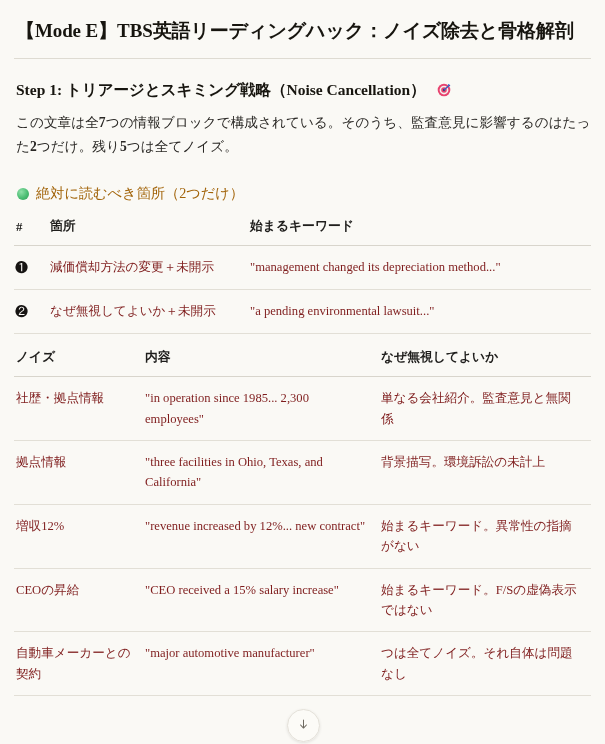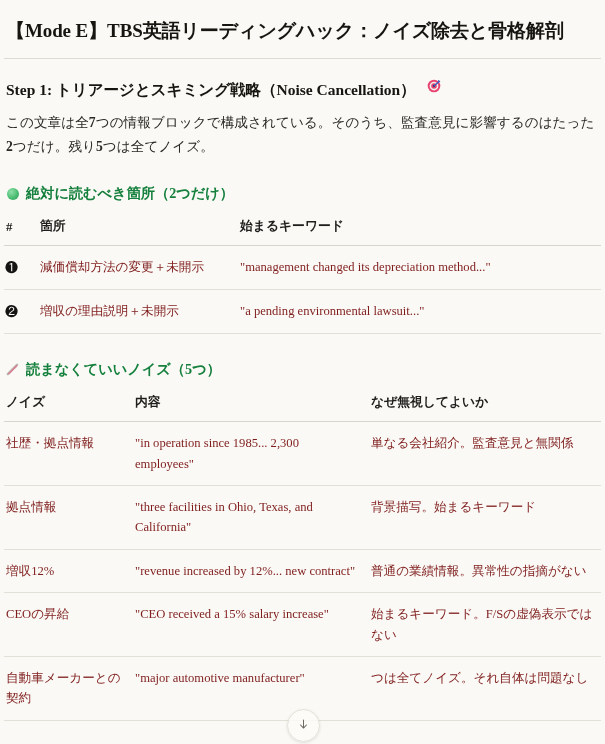--- a/index.html
+++ b/index.html
@@ -10,21 +10,21 @@
   }
   body {
     width: 605px;
     height: 744px;
     overflow: hidden;
     font-family: "Liberation Serif", "DejaVu Serif", serif;
     color: #1f1e1c;
     position: relative;
   }
   .page {
-    padding: 0 4px;
+    padding: 0 14px;
     box-sizing: border-box;
     width: 605px;
   }
 
   
   .doc-title {
     font-size: 19px;
     font-weight: bold;
     letter-spacing: -0.1px;
     line-height: 1.35;
@@ -39,21 +39,21 @@
   }
 
   
   .step-heading {
     font-size: 15.5px;
     font-weight: bold;
     line-height: 1.4;
     margin: 20px 0 0 2px;
     color: #17150f;
     display: flex;
-    align-items: flex-start;
+    align-items: flex-end;
     gap: 4px;
   }
   .step-heading .emoji {
     margin-left: 7px;
     font-size: 14px;
     line-height: 1;
     display: inline-block;
   }
 
   .body-par {
@@ -61,23 +61,23 @@
     line-height: 1.72;
     margin: 11px 0 12px 2px;
     color: #2a2825;
     letter-spacing: 0.05px;
   }
   .body-par b { font-weight: bold; }
 
   
   .sec-heading {
     font-size: 14.2px;
-    font-weight: bold;
+    font-weight: normal;
     margin: 26px 0 0 2px;
-    color: #15803d;
+    color: #a16207;
     display: flex;
     align-items: center;
   }
   .sec-heading .badge {
     margin-right: 7px;
     display: inline-flex;
     align-items: center;
     justify-content: center;
     width: 13px;
     height: 13px;
@@ -197,35 +197,26 @@
       </tr>
     </thead>
     <tbody>
       <tr>
         <td class="num">❶</td>
         <td>減価償却方法の変更＋未開示</td>
         <td class="quote">"management changed its depreciation method..."</td>
       </tr>
       <tr>
         <td class="num">❷</td>
-        <td>増収の理由説明＋未開示</td>
+        <td>なぜ無視してよいか＋未開示</td>
         <td class="quote">"a pending environmental lawsuit..."</td>
       </tr>
     </tbody>
   </table>
 
-  <h3 class="sec-heading">
-    <span class="badge">
-      <svg class="slash-icon" width="13" height="13" viewBox="0 0 16 16" aria-hidden="true">
-        <path d="M2.2 13.6 L13.6 2.2" stroke="#b9b5ac" stroke-width="3" stroke-linecap="round" fill="none"></path>
-        <path d="M3.6 13.0 L13.0 3.6" stroke="#e07b94" stroke-width="1.8" stroke-linecap="round" fill="none" stroke-dasharray="1.6 1.3"></path>
-      </svg>
-    </span>
-    <span>読まなくていいノイズ（5つ）</span>
-  </h3>
 
   <table class="t t-noise">
     <colgroup>
         <col class="c1">
         <col class="c2">
         <col class="c3">
       </colgroup>
     <thead>
       <tr>
         <th>ノイズ</th>
@@ -235,26 +226,26 @@
     </thead>
     <tbody>
       <tr>
         <td>社歴・拠点情報</td>
         <td class="quote">"in operation since 1985... 2,300 employees"</td>
         <td>単なる会社紹介。監査意見と無関係</td>
       </tr>
       <tr>
         <td>拠点情報</td>
         <td class="quote">"three facilities in Ohio, Texas, and California"</td>
-        <td>背景描写。始まるキーワード</td>
+        <td>背景描写。環境訴訟の未計上</td>
       </tr>
       <tr>
         <td>増収12%</td>
         <td class="quote">"revenue increased by 12%... new contract"</td>
-        <td>普通の業績情報。異常性の指摘がない</td>
+        <td>始まるキーワード。異常性の指摘がない</td>
       </tr>
       <tr>
         <td>CEOの昇給</td>
         <td class="quote">"CEO received a 15% salary increase"</td>
         <td>始まるキーワード。F/Sの虚偽表示ではない</td>
       </tr>
       <tr>
         <td>自動車メーカーとの契約</td>
         <td class="quote">"major automotive manufacturer"</td>
         <td>つは全てノイズ。それ自体は問題なし</td>

